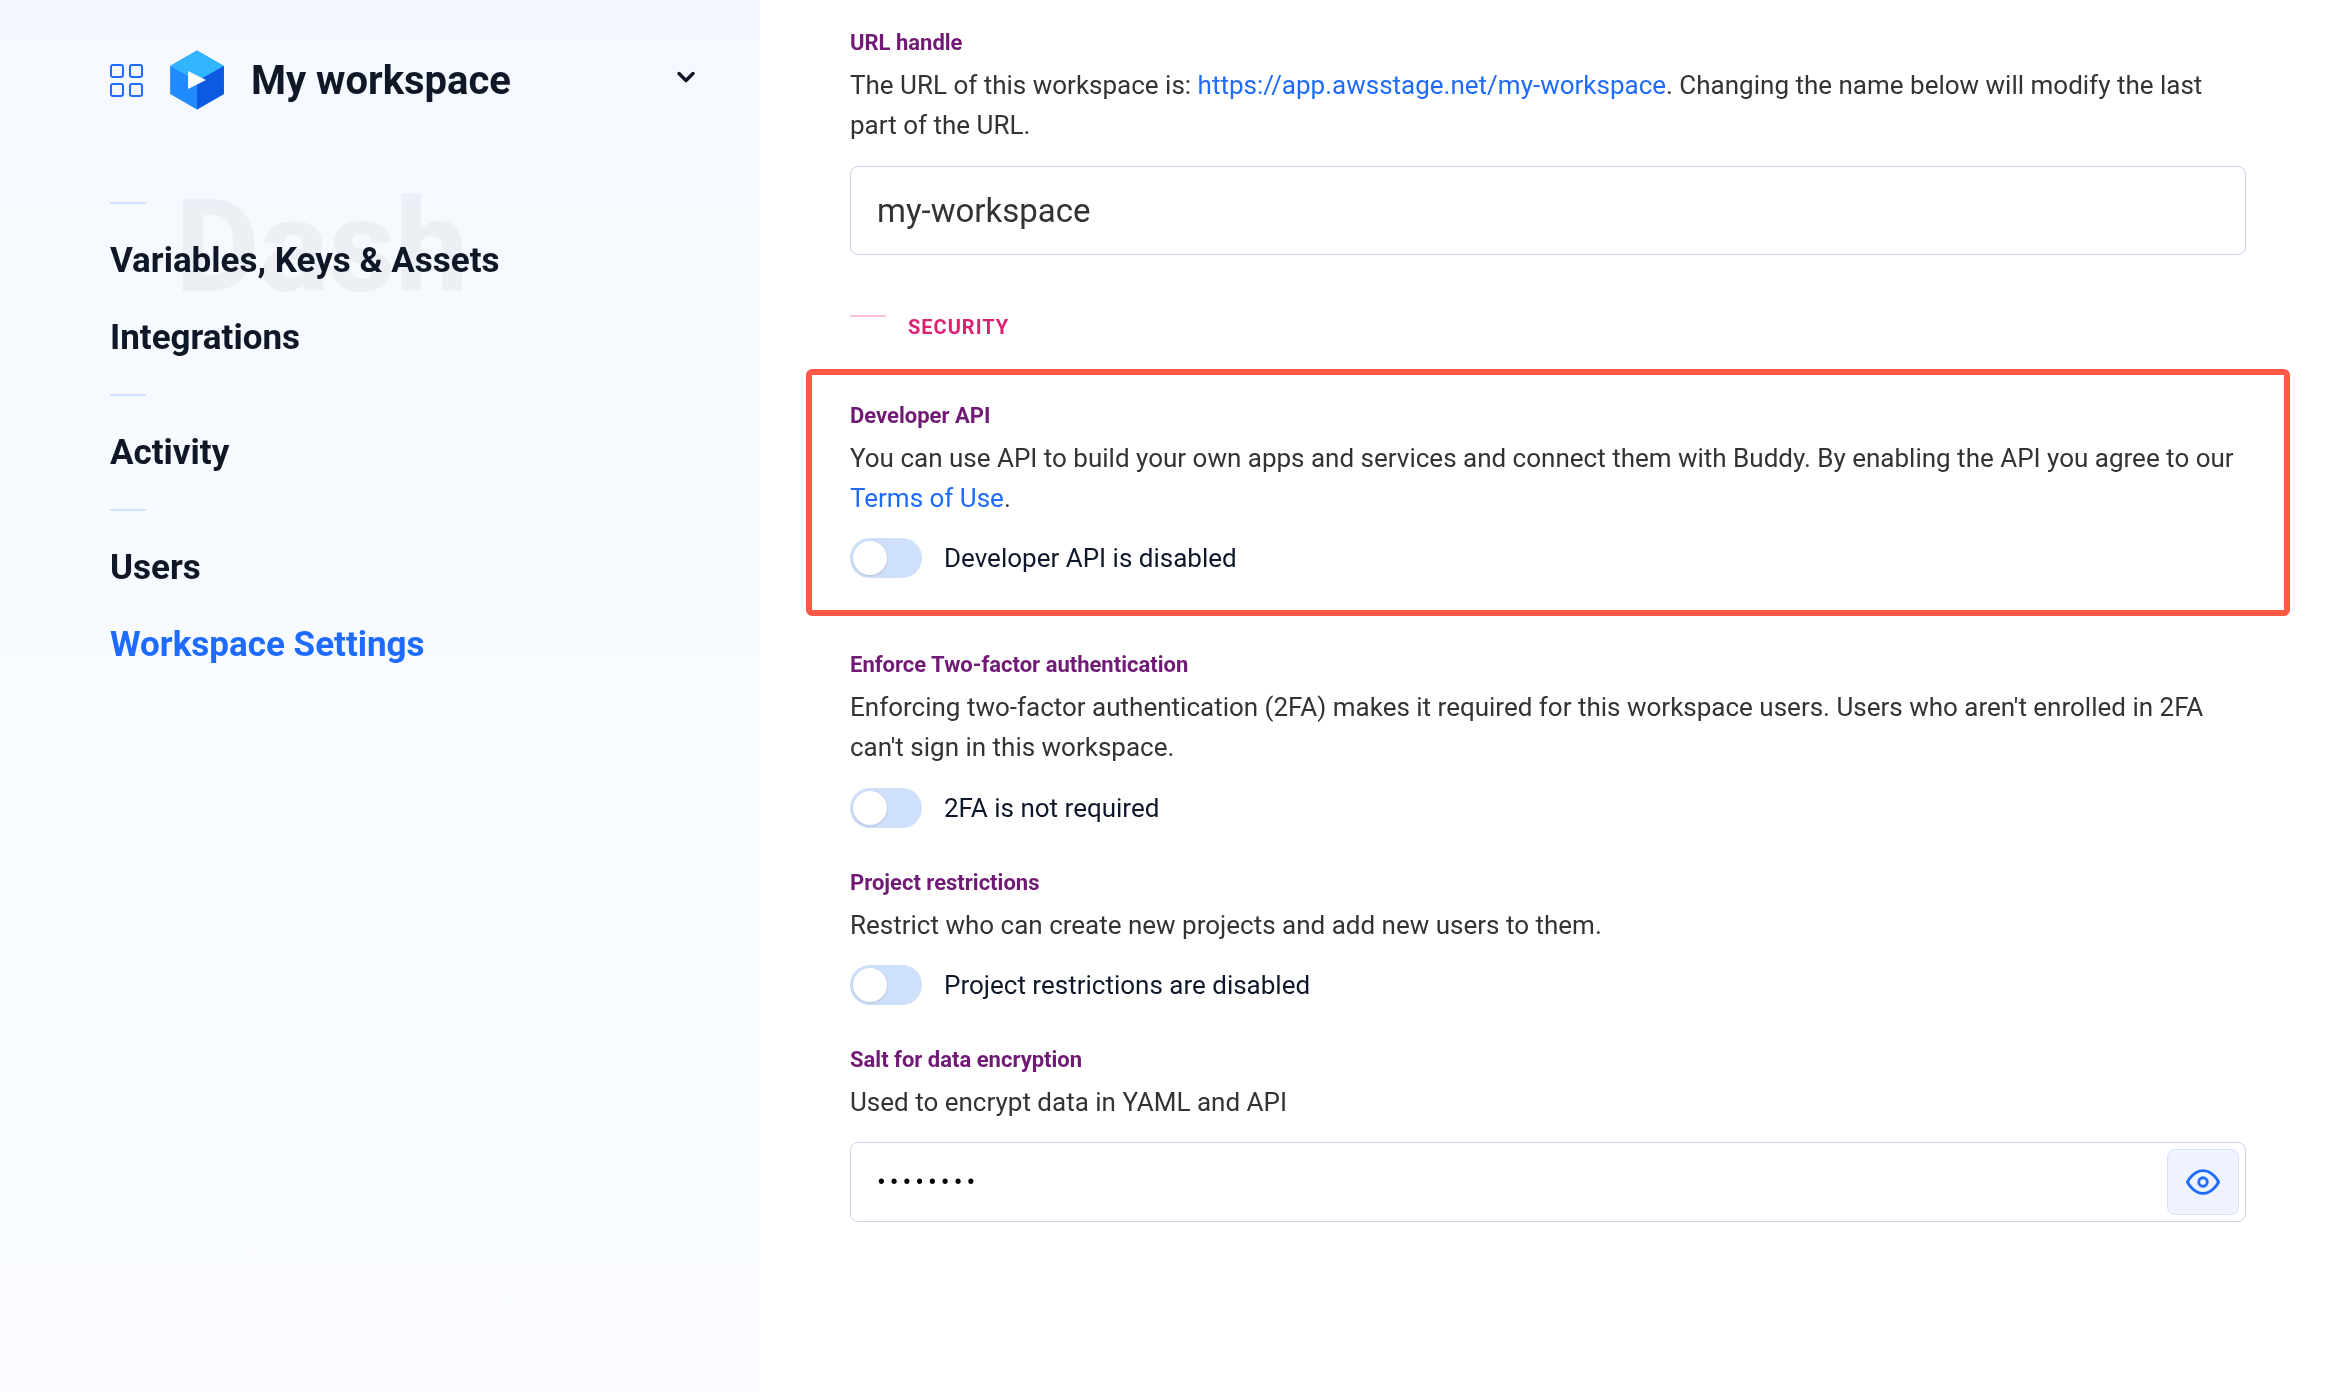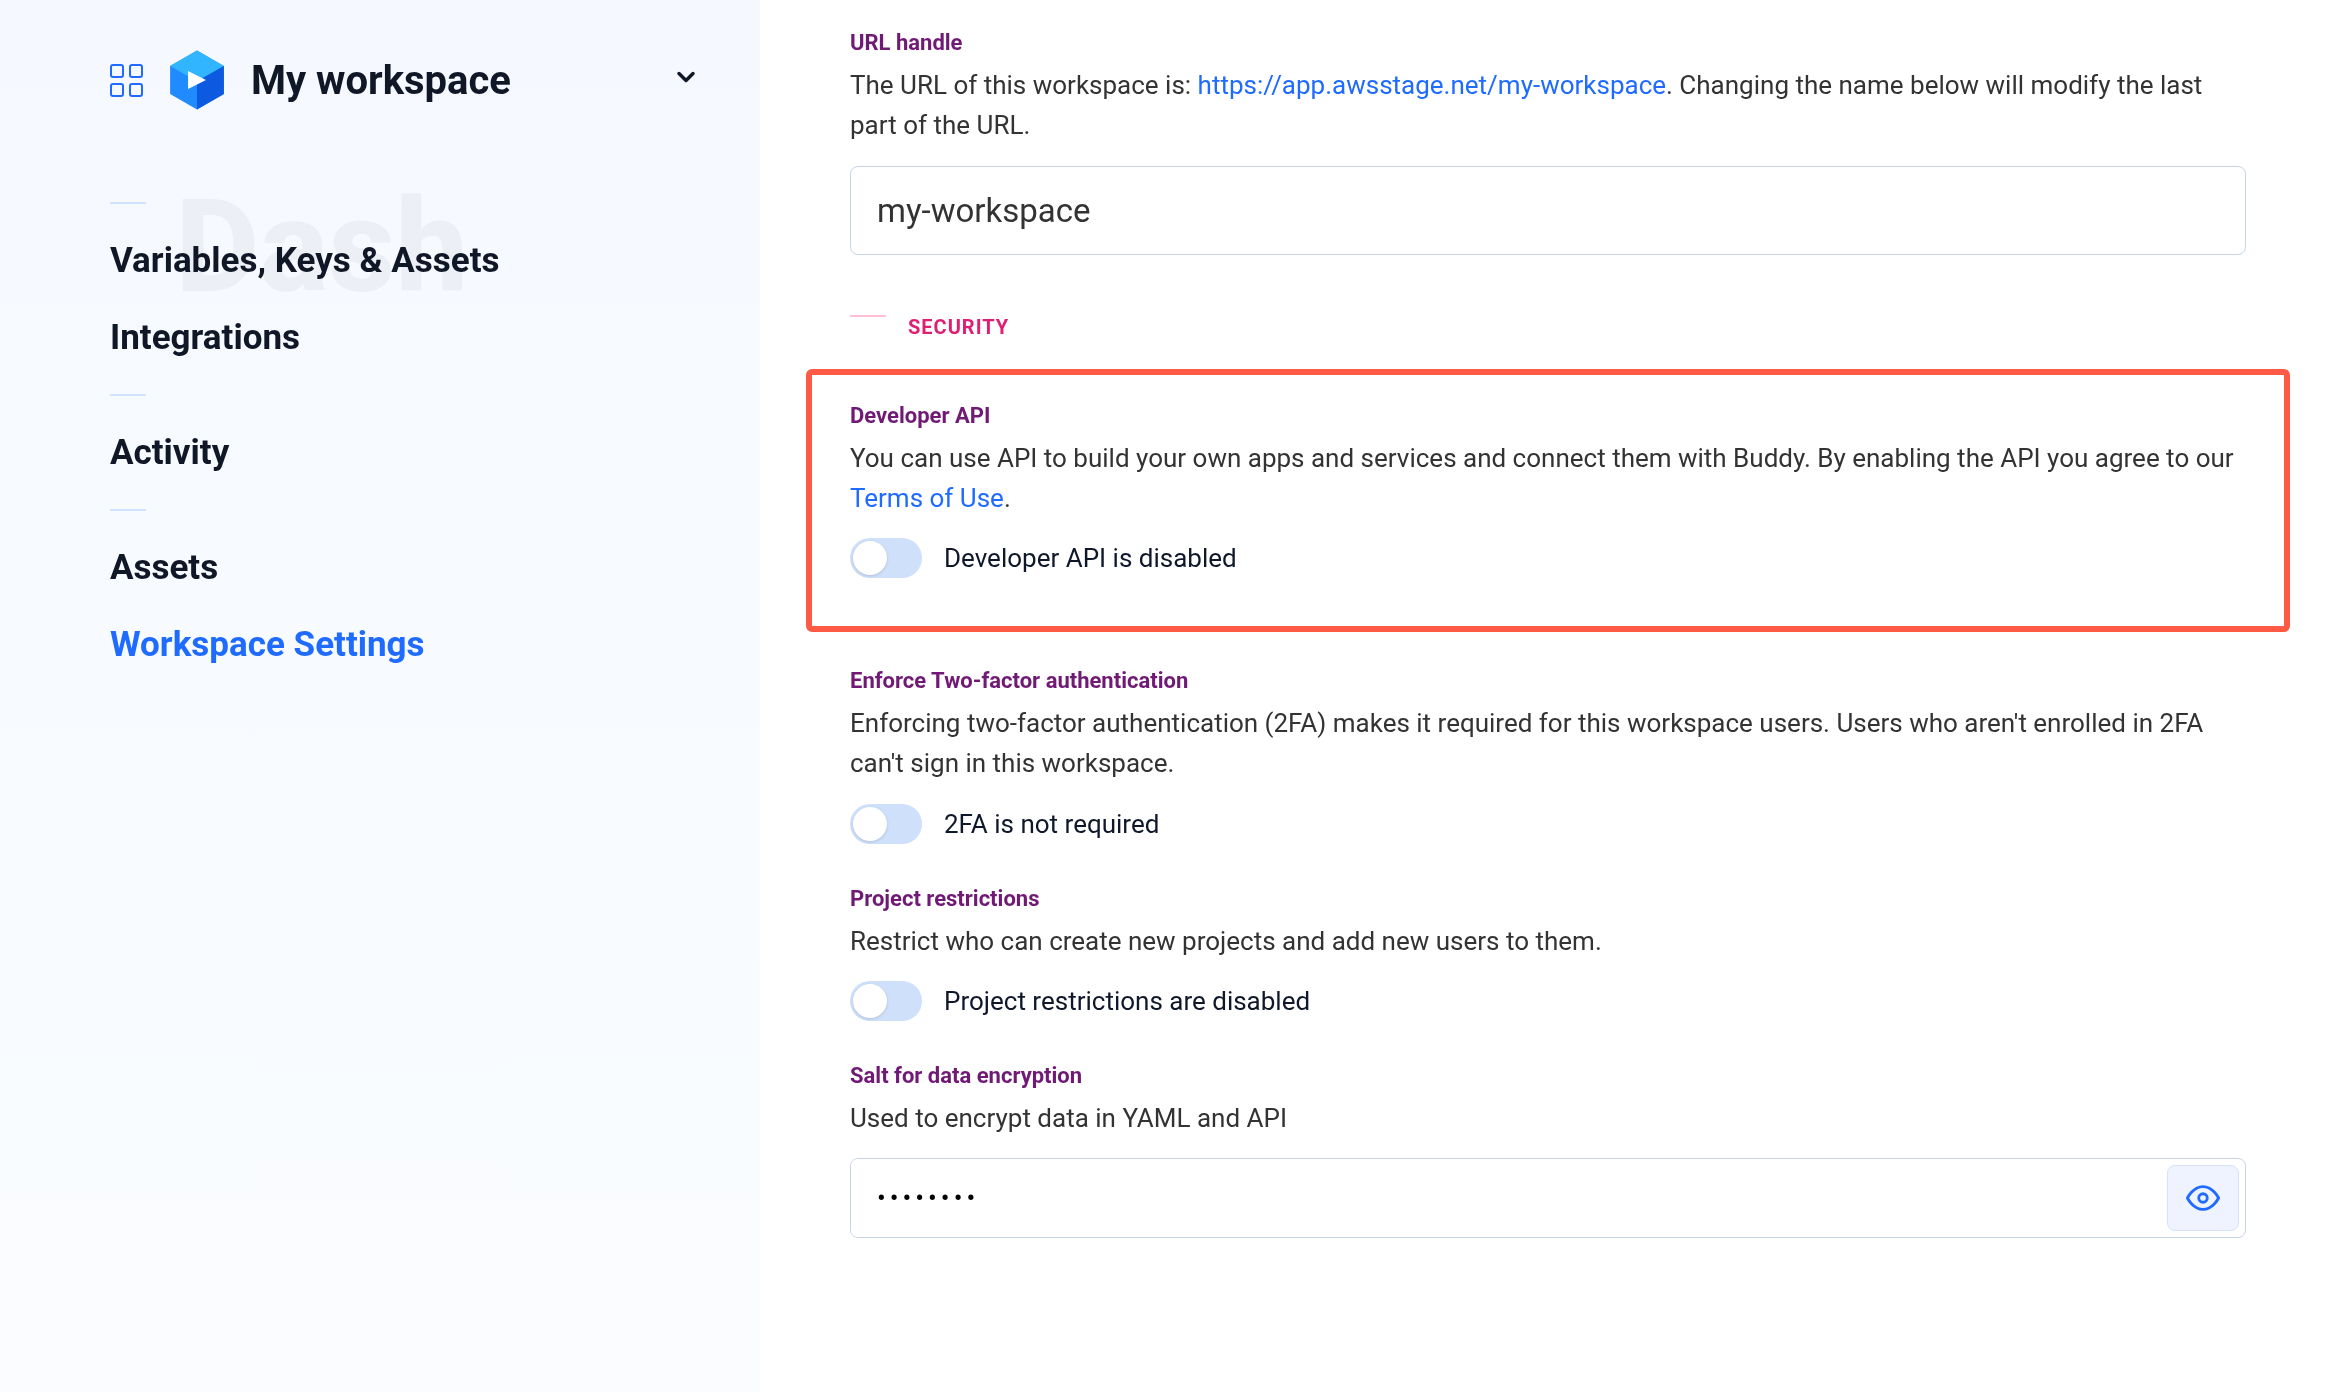--- a/index.html
+++ b/index.html
@@ -117,21 +117,21 @@
   }
   .section-head .txt {
     font-size: 20px;
     font-weight: 700;
     letter-spacing: 1px;
     color: #e01f72;
   }
   .highlight {
     border: 6px solid #ff5a45;
     border-radius: 6px;
-    padding: 28px 38px 48px 38px;
+    padding: 28px 38px 32px 38px;
     margin: 16px -44px 36px -44px;
   }
   .toggle-row {
     display: flex;
     align-items: center;
     gap: 22px;
     margin-top: 20px;
   }
   .toggle {
     width: 72px;
@@ -209,21 +209,21 @@
 
   <div class="ghost">Dash</div>
 
   <nav class="nav">
     <div class="nav-div"></div>
     <div class="nav-item">Variables, Keys &amp; Assets</div>
     <div class="nav-item">Integrations</div>
     <div class="nav-div"></div>
     <div class="nav-item">Activity</div>
     <div class="nav-div"></div>
-    <div class="nav-item">Assets</div>
+    <div class="nav-item">Users</div>
     <div class="nav-item active">Workspace Settings</div>
   </nav>
 </aside>
 
 <main class="main">
 
   <div class="setting-block">
     <div class="field-label">URL handle</div>
     <div class="field-desc">
       <span>The URL of this workspace is: </span><a href="#">https://app.awsstage.net/my-workspace</a><span>. Changing the name below will modify the last part of the URL.</span>

